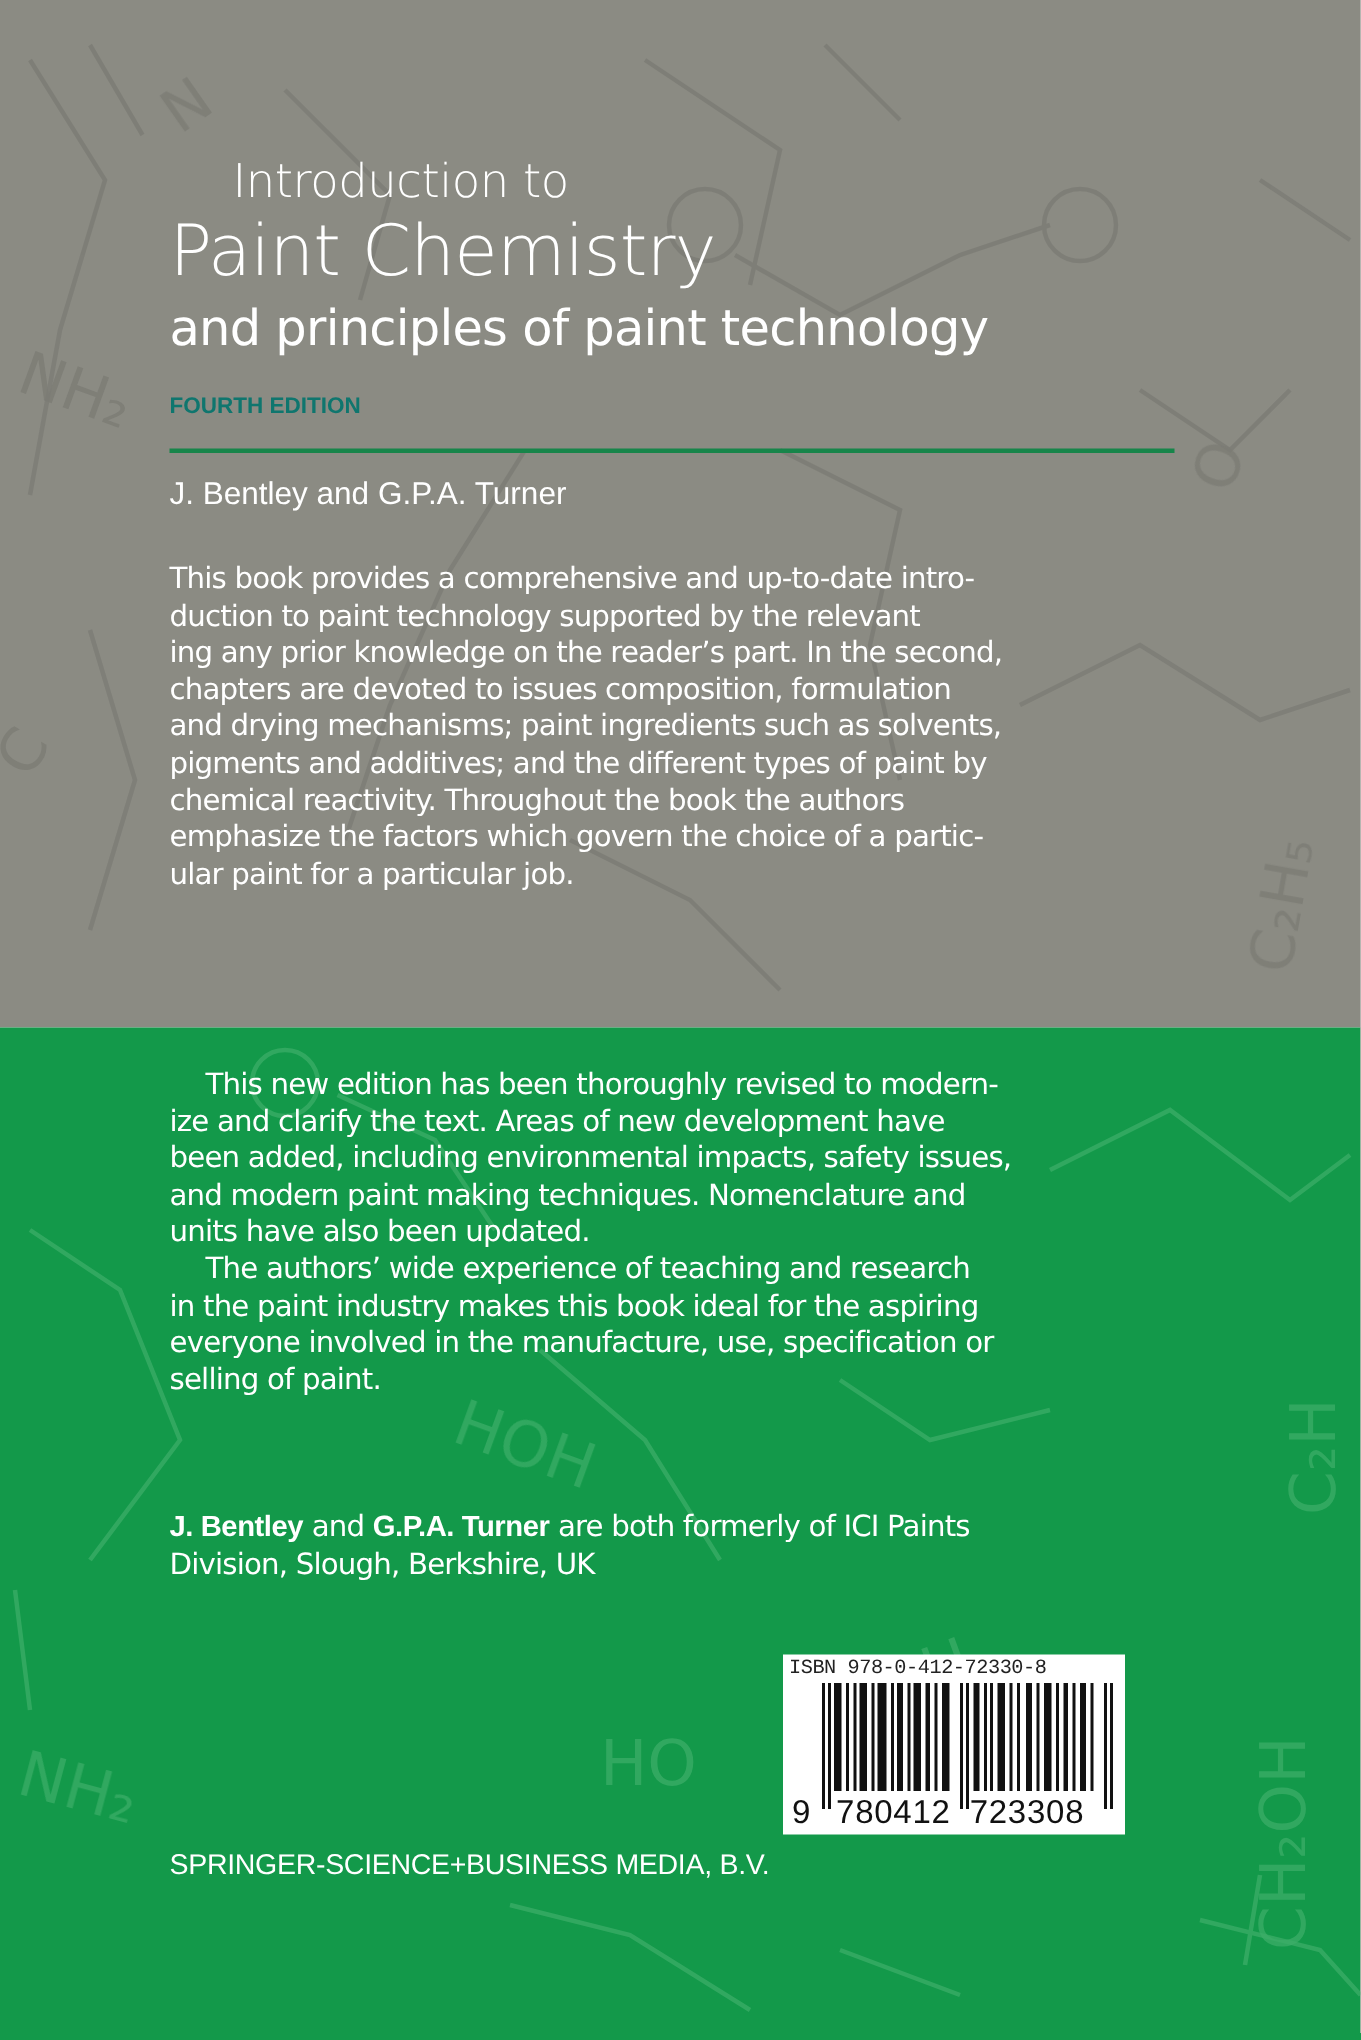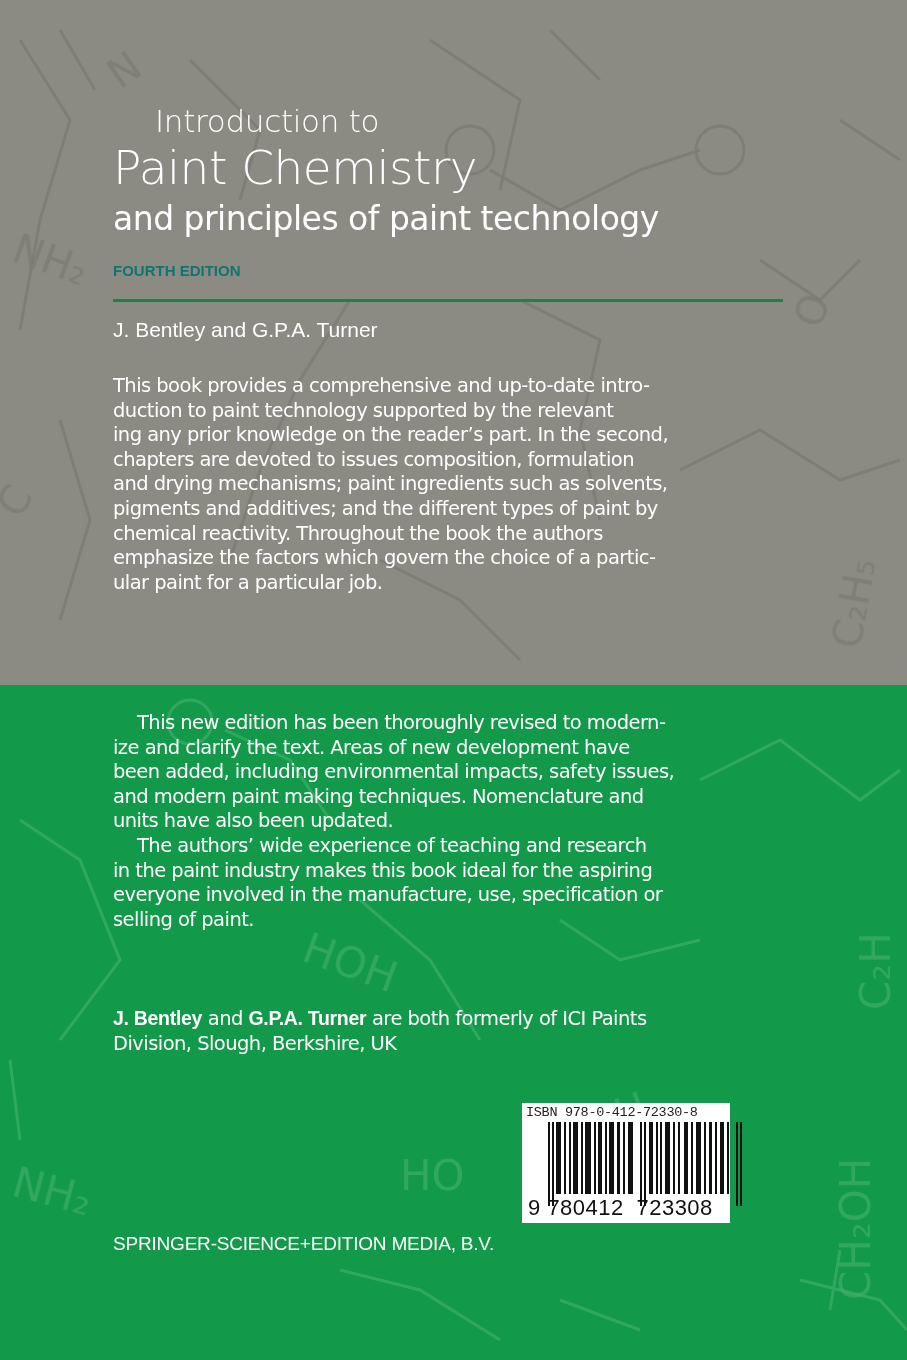--- a/index.html
+++ b/index.html
@@ -14,21 +14,21 @@
   .t3 { position: absolute; top: 199px; left: 0; font-size: 33px; font-weight: 400; letter-spacing: -0.5px; white-space: nowrap; }
   .edition { position: absolute; top: 262px; left: 0; font-family: "Liberation Sans", sans-serif; font-weight: bold; font-size: 15px; color: #0f766e; white-space: nowrap; }
   .rule { position: absolute; top: 299px; left: 0; width: 670px; height: 3px; background: #17854a; }
   .authors { position: absolute; top: 318px; left: 0; font-family: "Liberation Sans", sans-serif; font-size: 21px; white-space: nowrap; }
   .para1 { position: absolute; top: 374px; left: 0; width: 680px; font-size: 19.5px; line-height: 24.6px; letter-spacing: -0.55px; }
   .para1 div, .para2 div { white-space: nowrap; }
   .para2 { position: absolute; top: 711px; left: 0; width: 680px; font-size: 19.5px; line-height: 24.6px; letter-spacing: -0.55px; }
   .indent { padding-left: 24px; }
   .bio { position: absolute; top: 1006px; left: 0; width: 680px; font-size: 19.5px; line-height: 24.6px; letter-spacing: -0.55px; }
   .bio b { font-family: "Liberation Sans", sans-serif; font-weight: bold; letter-spacing: -0.3px; }
-  .barcode { position: absolute; left: 522px; top: 1103px; width: 208px; height: 120px; background: #ffffff; }
+  .barcode { position: absolute; left: 522px; top: 1103px; width: 228px; height: 120px; background: #ffffff; }
   .isbn-text { position: absolute; top: 2px; left: 4px; font-family: "Liberation Mono", monospace; font-size: 13.5px; color: #222; white-space: nowrap; letter-spacing: -0.3px; }
   .bars { position: absolute; top: 19px; left: 26px; width: 196px; height: 84px; }
   .ean { position: absolute; top: 92px; left: 6px; font-family: "Liberation Sans", sans-serif; font-size: 22px; color: #111; white-space: nowrap; letter-spacing: 0.5px; }
   .publisher { position: absolute; top: 1233px; left: 0; font-family: "Liberation Sans", sans-serif; font-size: 19px; white-space: nowrap; letter-spacing: -0.2px; }
 </style>
 </head>
 <body>
 
 <div class="top"></div>
 <div class="bottom"></div>
@@ -113,21 +113,21 @@
     <div>selling of paint.</div>
   </div>
 
   <div class="bio">
     <div style="white-space:nowrap">
       <b>J. Bentley</b><span> and </span><b>G.P.A. Turner</b><span> are both formerly of ICI Paints</span>
     </div>
     <div style="white-space:nowrap">Division, Slough, Berkshire, UK</div>
   </div>
 
-  <div class="publisher">SPRINGER-SCIENCE+EDITION MEDIA, B.V.</div>
+  <div class="publisher">SPRINGER-SCIENCE+BUSINESS MEDIA, B.V.</div>
 </div>
 
 <div class="barcode">
   <div class="isbn-text">ISBN 978-0-412-72330-8</div>
   <svg class="bars" viewBox="0 0 196 84" preserveAspectRatio="none">
     <g fill="#111">
       <rect x="0" y="0" width="2" height="84"></rect>
         <rect x="4" y="0" width="2" height="84"></rect>
       <rect x="8" y="0" width="5" height="72"></rect>
         <rect x="16" y="0" width="2" height="72"></rect>
@@ -157,16 +157,16 @@
       <rect x="161" y="0" width="3" height="72"></rect>
         <rect x="167" y="0" width="2" height="72"></rect>
       <rect x="172" y="0" width="4" height="72"></rect>
         <rect x="179" y="0" width="2" height="72"></rect>
       <rect x="188" y="0" width="2" height="84"></rect>
         <rect x="192" y="0" width="2" height="84"></rect>
     </g>
   </svg>
   <div class="ean">
     <span>9</span>
-    <span style="">780412</span>
+    <span style="margin-left:10px">780412</span>
     <span style="margin-left:6px">723308</span>
   </div>
 </div>
 
 </body></html>

